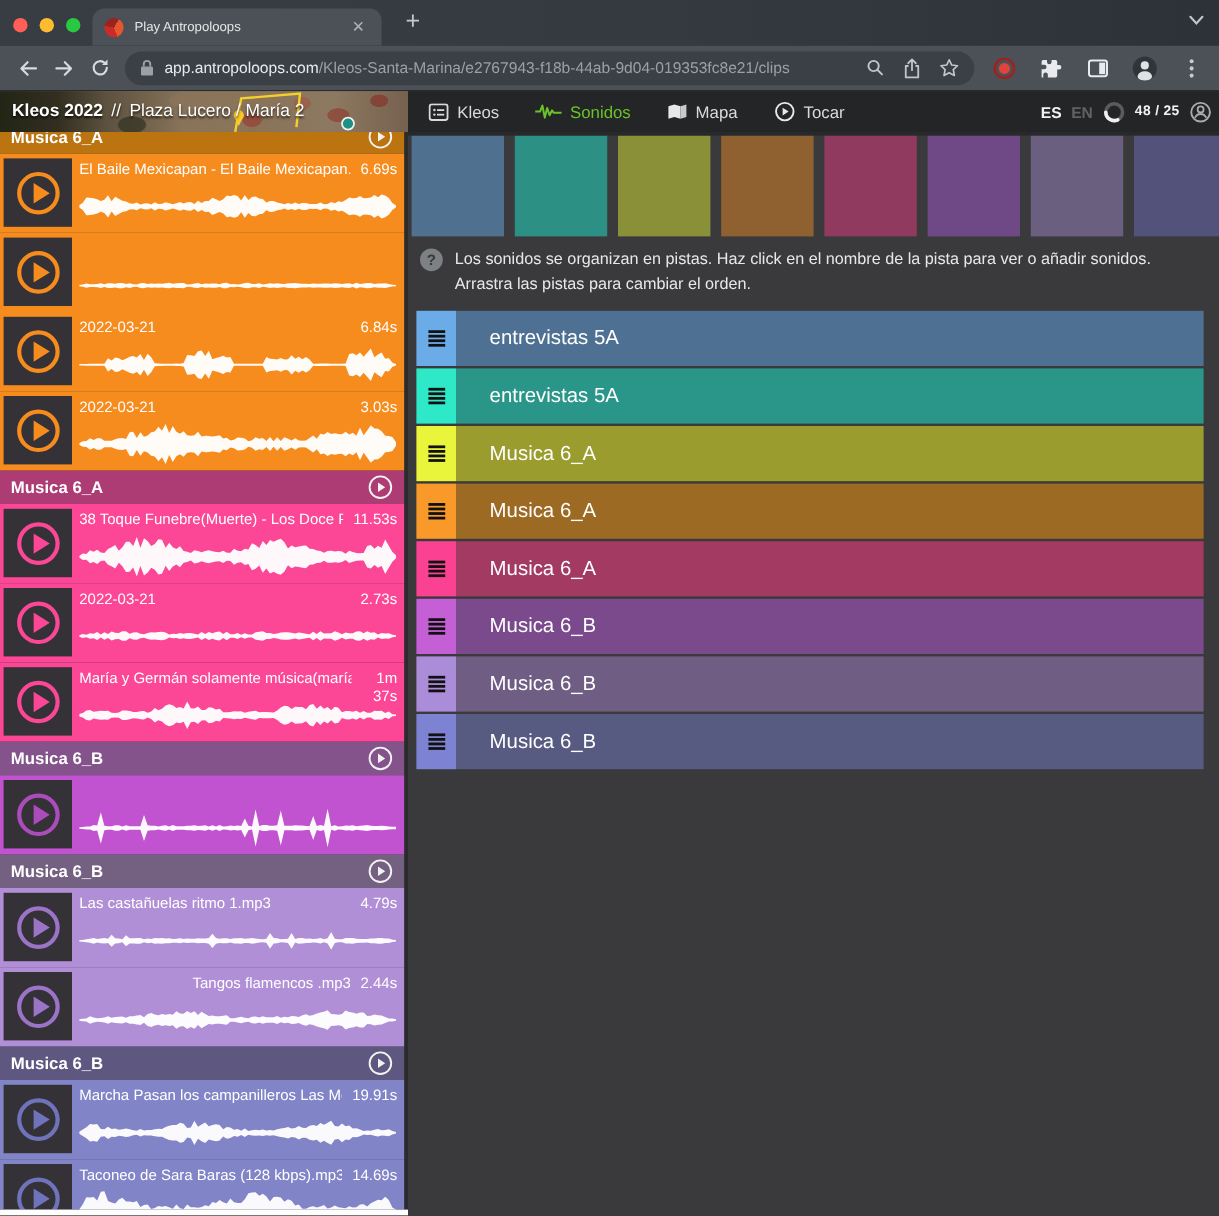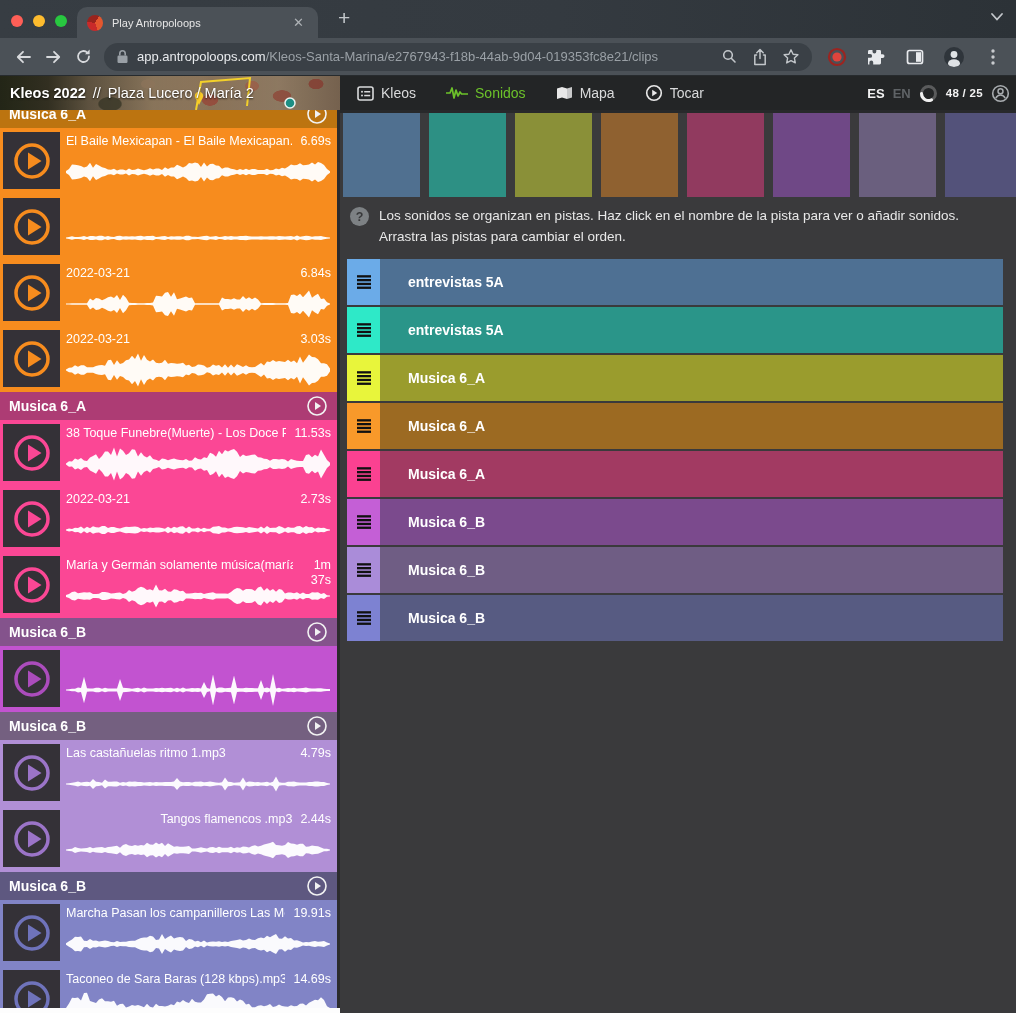--- a/index.html
+++ b/index.html
@@ -70,21 +70,21 @@
 
   .panel { position:absolute; left:340px; right:0; top:0; bottom:0; background:#3a3a3c; border-top:3px solid #28292b; overflow:hidden; }
   .pads { display:flex; gap:9px; padding-left:3px; margin-top:0; }
   .pad { width:77px; height:84px; flex:none; }
   .note { display:flex; gap:10px; margin:9px 14px 0 10px; align-items:flex-start; }
   .note-q { width:19px; height:19px; border-radius:50%; background:#7d8184; color:#37383a; font-size:12.5px; font-weight:700; display:flex; align-items:center; justify-content:center; flex:none; margin-top:1px; }
   .note-text { color:#e8e8e8; font-size:13.5px; line-height:1.55; max-width:620px; }
   .track-list { margin:11px 0 0 7px; width:656px; }
   .track-row { height:46px; margin-bottom:2px; display:flex; }
   .track-handle { width:33px; flex:none; display:flex; align-items:center; justify-content:center; }
-  .track-body { flex:1; display:flex; align-items:center; padding-left:28px; color:#fff; font-size:14px; font-weight:700; }
+  .track-body { flex:1; display:flex; align-items:center; padding-left:28px; color:#fff; font-size:17px; font-weight:400; }
 
   svg { display:block; }
 </style>
 </head>
 <body>
 
 <div class="tabstrip">
   <div class="traffic tl-red"></div>
   <div class="traffic tl-yellow"></div>
   <div class="traffic tl-green"></div>

